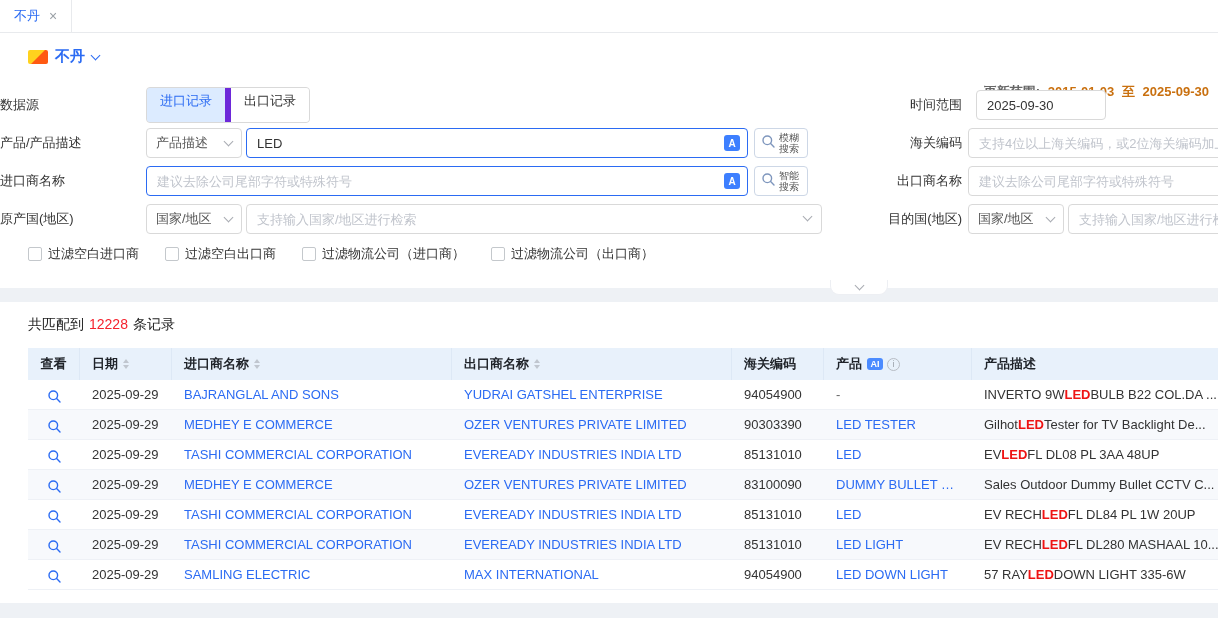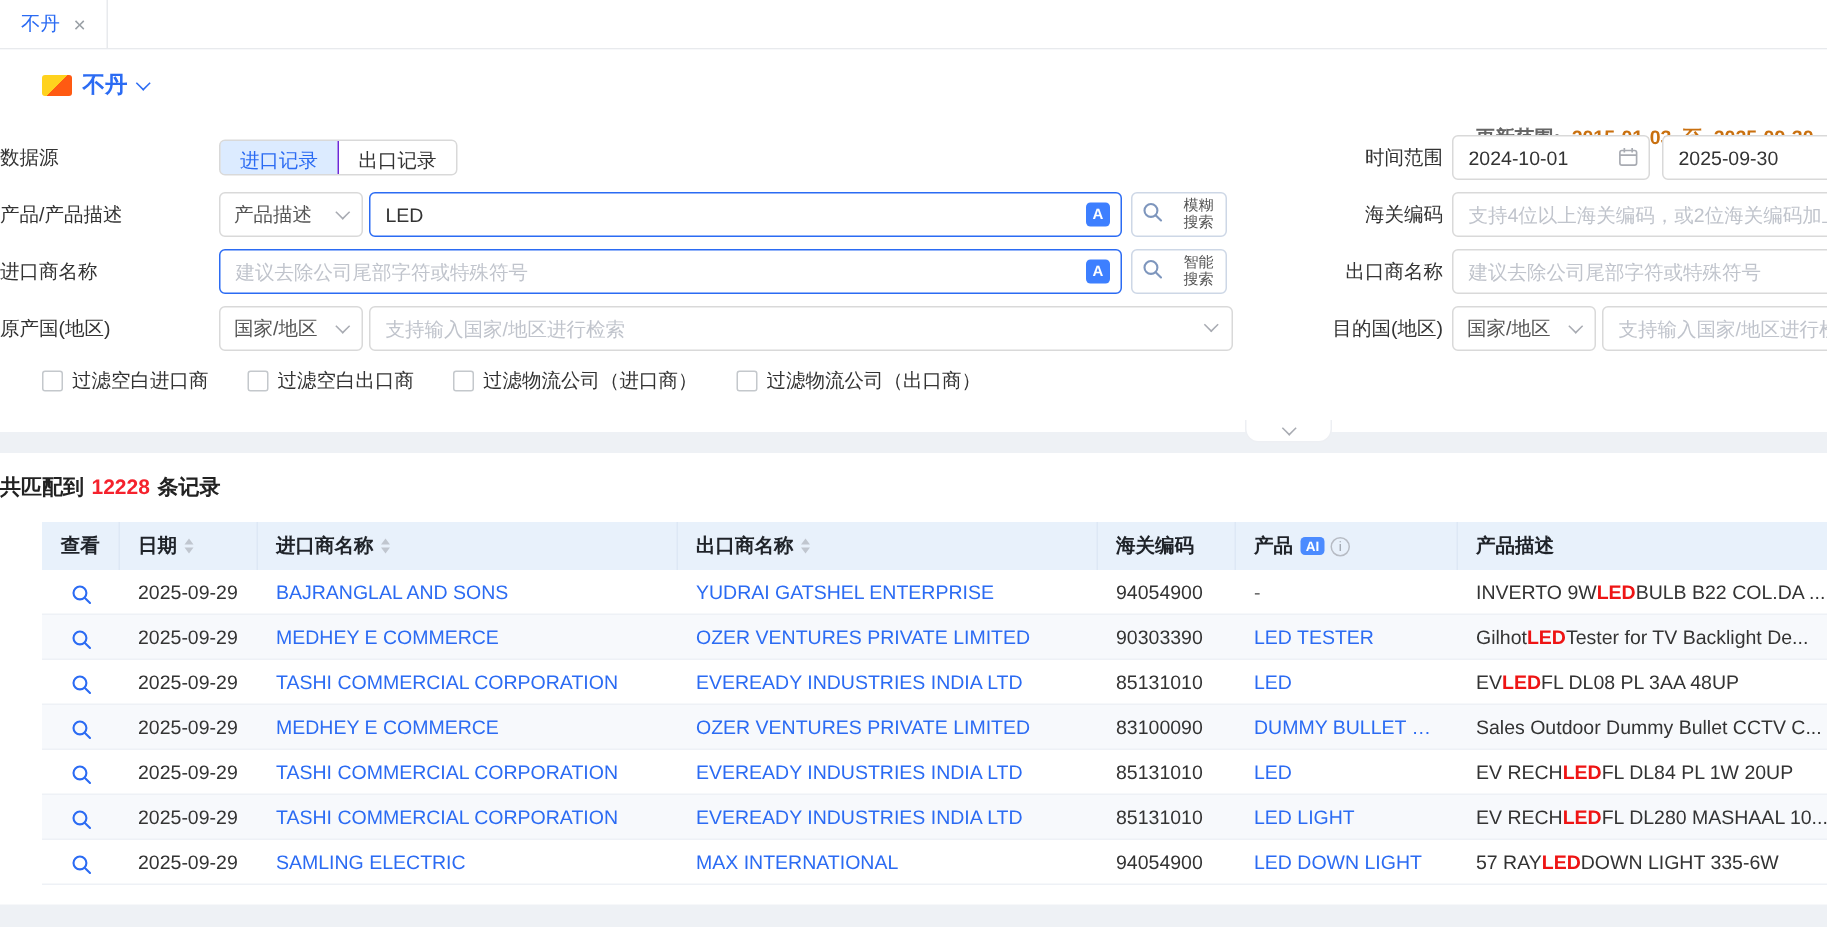--- a/index.html
+++ b/index.html
@@ -23,43 +23,43 @@
   .chev{width:7px;height:7px;border-right:1.6px solid #a8abb2;border-bottom:1.6px solid #a8abb2;transform:rotate(45deg);display:inline-block;margin-top:-3px}
   .chev.blue{border-color:#2b6bf3}
   .update-range{position:absolute;top:50px;right:5px;white-space:nowrap;font-size:13px}
   .ur-label{color:#666;font-weight:bold;margin-right:4px}
   .ur-date{color:#c9700f;font-weight:bold;margin-right:4px}
   .frow{display:flex;align-items:center;margin-bottom:8px;height:30px;width:1450px}
   .flabel{flex:none;width:138px;color:#333}
   .fleft{flex:none;width:676px;margin-left:8px;display:flex;align-items:center}
   .frlabel{flex:none;width:140px;text-align:right;color:#333}
   .fright{flex:none;margin-left:6px;display:flex;align-items:center}
-  .seg{display:inline-flex;border:1px solid #d9d9d9;border-radius:4px;overflow:hidden;height:24px;background:#e5e5e5}
+  .seg{display:inline-flex;border:1px solid #d9d9d9;border-radius:4px;overflow:hidden;height:36px;background:#e5e5e5}
   .seg-opt{padding:0 13px;line-height:26px;color:#333;cursor:pointer;background:#fff}
   .seg-opt.sel{background:#dcebff;color:#2b6bf3}
-  .seg-opt + .seg-opt{border-left:1px solid #6d28d9}
+  .seg-opt + .seg-opt{border-left:6px solid #6d28d9}
   .sel-box{height:30px;border:1px solid #d9d9d9;border-radius:4px;display:flex;align-items:center;justify-content:space-between;padding:0 9px;background:#fff;color:#555;flex:none;cursor:pointer}
   .sel-96{width:96px}
   .inp-wrap{position:relative;flex:none;margin-left:4px}
   .inp-wrap.nogap{margin-left:0}
   .inp{height:30px;width:100%;border:1px solid #d9d9d9;border-radius:4px;padding:0 10px;font-size:13px;color:#333;outline:none;background:#fff;font-family:inherit}
   .inp::placeholder{color:#c0c4cc}
   .inp.blue{border-color:#2b6bf3}
   .lang-icon{position:absolute;right:8px;top:7px;width:16px;height:16px;border-radius:3px;background:#3d7fff;color:#fff;font-size:10px;font-weight:bold;display:flex;align-items:center;justify-content:center;cursor:pointer}
   .inp-chev{position:absolute;right:11px;top:12px}
   .cal-icon{position:absolute;right:8px;top:8px;cursor:pointer}
-  .search-btn{height:30px;border:1px solid #cdd7e6;border-radius:4px;margin-left:6px;display:flex;align-items:center;padding:0 6px;gap:13px;background:#fff;cursor:pointer;flex:none}
+  .search-btn{height:30px;border:1px solid #cdd7e6;border-radius:4px;margin-left:6px;display:flex;align-items:center;padding:0 6px;gap:3px;background:#fff;cursor:pointer;flex:none}
   .search-btn .txt{font-size:10px;line-height:11px;width:22px;color:#555}
   .cbrow{display:flex;align-items:center;margin:12px 0 0 28px;gap:26px;height:16px}
   .cbitem{display:flex;align-items:center;gap:6px;cursor:pointer}
   .cbbox{width:14px;height:14px;border:1px solid #c4c8cc;border-radius:2px;background:#fff;flex:none}
   .collapse-tab{position:absolute;left:830px;bottom:-7px;width:58px;height:15px;background:#fff;border:1px solid #edeff3;border-top:none;border-radius:0 0 9px 9px;display:flex;align-items:center;justify-content:center;cursor:pointer}
   
   .results-card{margin-top:14px;background:#fff;padding:14px 0 0;height:301px;overflow:visible}
-  .summary{font-size:14px;font-weight:bold;color:#222}
+  .summary{margin-left:28px;font-size:14px;font-weight:normal;color:#222}
   .summary .count{color:#f5222d;margin:0 5px}
   .table{margin:14px 0 0 28px;width:1316px}
   .thead{display:flex;background:#e8f1fb;height:32px}
   .th{display:flex;align-items:center;padding:0 12px;font-weight:bold;color:#1f2329;border-right:1px solid #dde8f5;height:32px;white-space:nowrap;overflow:hidden}
   .th:last-child{border-right:none}
   .trow{display:flex;height:30px;border-bottom:1px solid #eef1f6;background:#fff}
   .trow.alt{background:#f7f9fc}
   .td{display:flex;align-items:center;padding:0 12px;white-space:nowrap;overflow:hidden}
   .c-view{width:52px;justify-content:center;padding:16px}
   .c-date{width:92px}
@@ -107,31 +107,20 @@
   <div class="frow">
     <div class="flabel">数据源</div>
     <div class="fleft">
       <div class="seg">
         <div class="seg-opt sel">进口记录</div>
         <div class="seg-opt">出口记录</div>
       </div>
     </div>
     <div class="frlabel">时间范围</div>
     <div class="fright">
-      <div class="inp-wrap nogap" style="width:132px">
-        <input class="inp" style="padding-right: 28px;" value="2024-10-01">
-        <span class="cal-icon">
-          <svg width="13" height="13" viewBox="0 0 14 14">
-              <rect x="1" y="2.5" width="12" height="10.5" rx="1.5" fill="none" stroke="#a8abb2" stroke-width="1.2"></rect>
-              <line x1="4.2" y1="0.8" x2="4.2" y2="4" stroke="#a8abb2" stroke-width="1.2"></line>
-              <line x1="9.8" y1="0.8" x2="9.8" y2="4" stroke="#a8abb2" stroke-width="1.2"></line>
-              <line x1="1" y1="5.8" x2="13" y2="5.8" stroke="#a8abb2" stroke-width="1.2"></line>
-            </svg>
-        </span>
-      </div>
       <div class="inp-wrap" style="width:130px;margin-left:8px">
         <input class="inp" value="2025-09-30" style="">
       </div>
     </div>
   </div>
 
   <div class="frow">
     <div class="flabel">产品/产品描述</div>
     <div class="fleft">
       <div class="sel-box sel-96">

